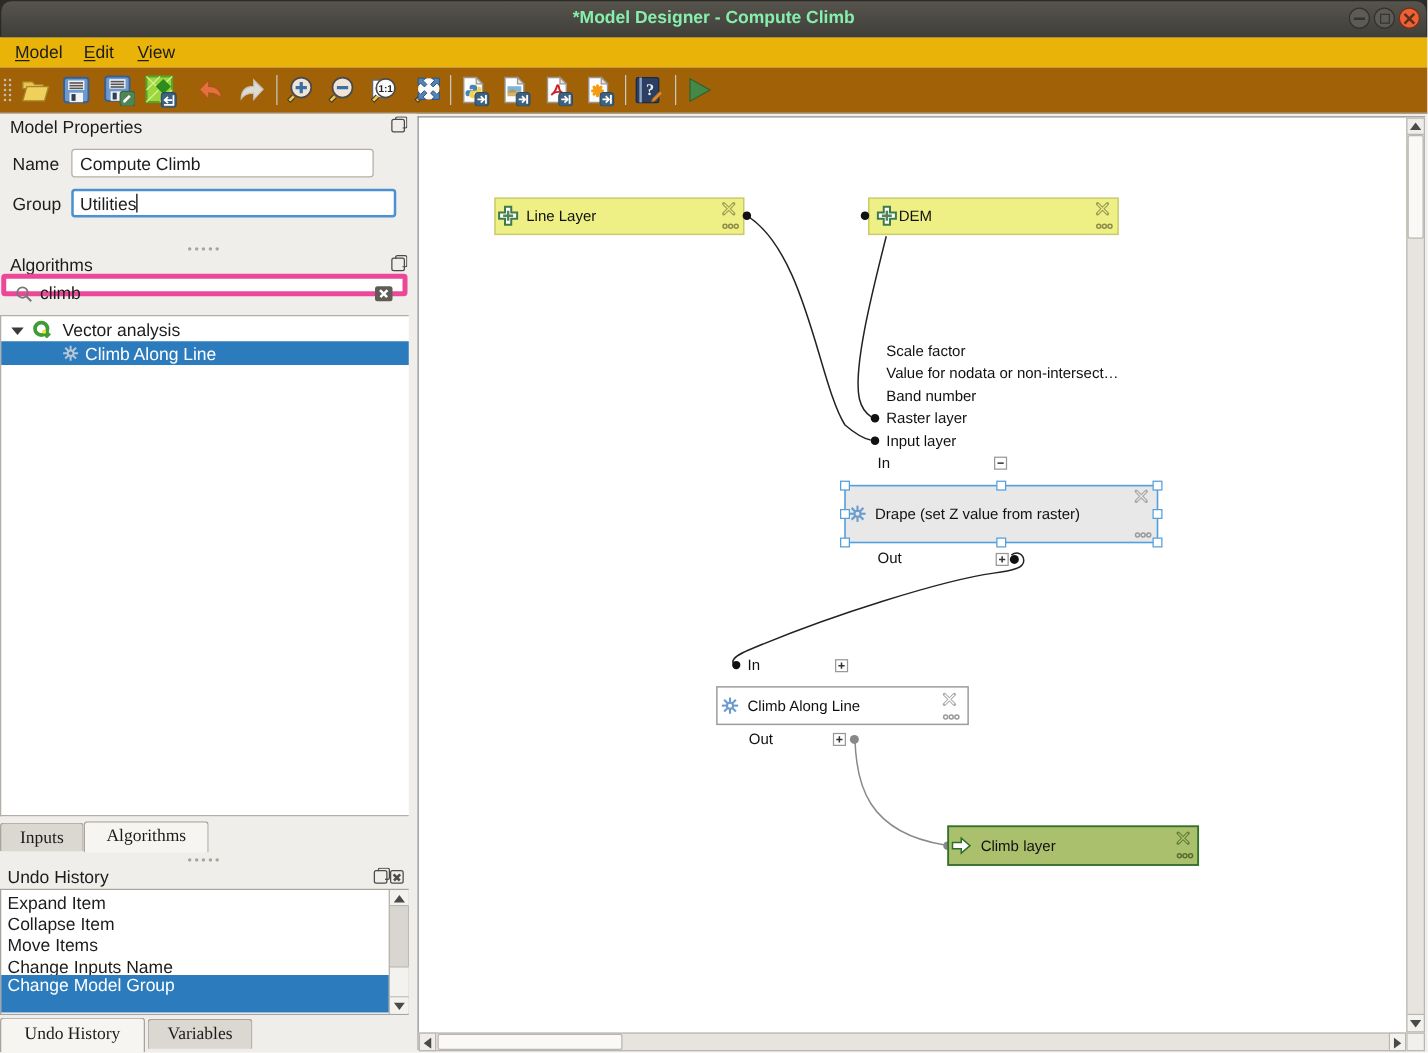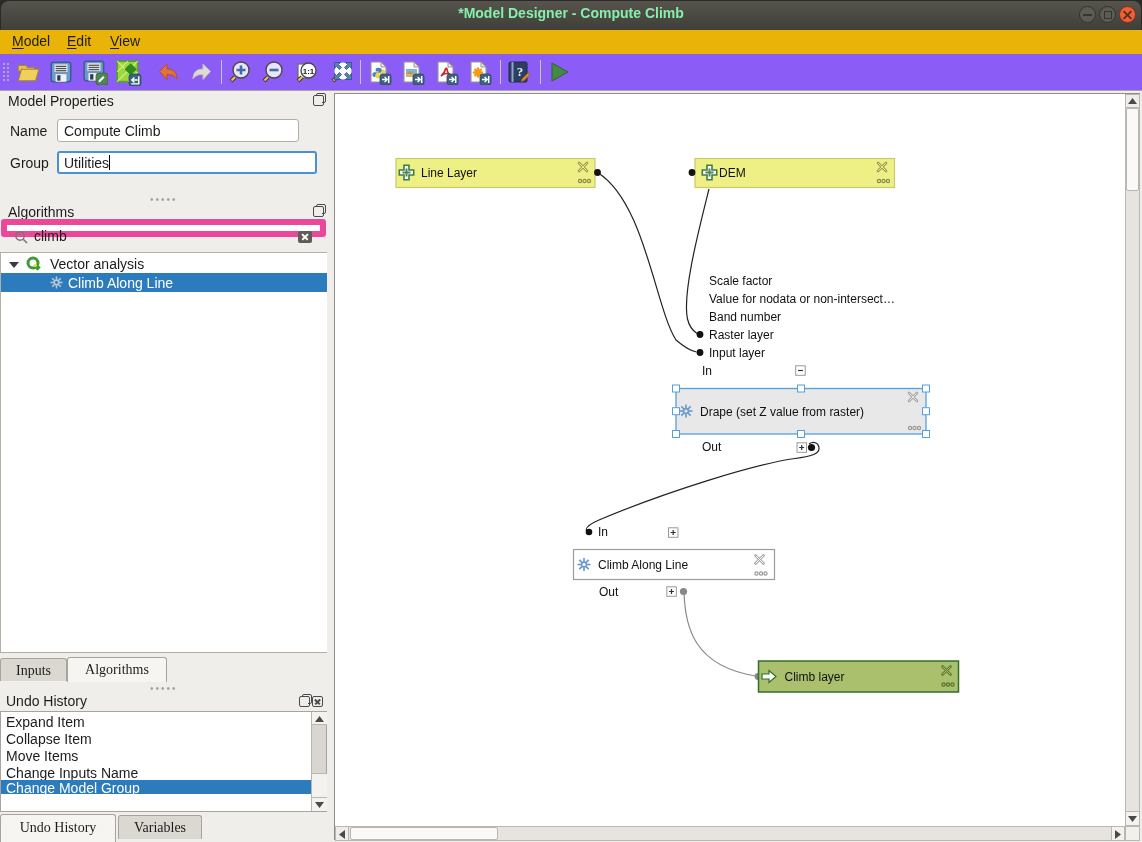--- a/index.html
+++ b/index.html
@@ -21,39 +21,39 @@
 #btn-close::before, #btn-close::after { content:""; position:absolute; left:2px; top:7px; width:11px; height:2px; background:#58301c; }
 #btn-close::before { transform:rotate(45deg); }
 #btn-close::after { transform:rotate(-45deg); }
 
 
 #menubar { position:absolute; left:0; top:30px; width:1142px; height:24px; background:#eab308; }
 .menu-item { position:absolute; top:3px; font-size:14px; color:#1c1c1c; }
 .menu-item u { text-decoration:underline; text-underline-offset:2px; }
 
 
-#toolbar { position:absolute; left:0; top:54px; width:1142px; height:37px; background:#8b5cf6; border-bottom:1px solid #aaa69f; }
+#toolbar { position:absolute; left:0; top:54px; width:1142px; height:37px; background:#a16207; border-bottom:1px solid #aaa69f; }
 .tbsep { position:absolute; top:6px; width:1px; height:24px; background:#c9c5bf; }
 .ticon { position:absolute; top:6px; }
 
 
 #dock { position:absolute; left:0; top:91px; width:333px; height:751px; background:#f0eeea; }
 .paneltitle { position:absolute; font-size:14px; color:#1c1c1c; }
 .float-ico { position:absolute; width:11px; height:11px; border:1px solid #4a4a4a; border-radius:2px; background:#f0eeea; }
 .float-ico::after { content:""; position:absolute; left:2px; top:-3px; width:8px; height:8px; border:1px solid #4a4a4a; border-radius:2px; clip-path:polygon(0 0,100% 0,100% 100%,60% 100%,60% 30%,0 30%); }
 .close-ico { position:absolute; width:11px; height:11px; border:1px solid #4a4a4a; border-radius:2px; background:#f0eeea; }
 .close-ico::before,.close-ico::after { content:""; position:absolute; left:1px; top:4px; width:7px; height:1.5px; background:#4a4a4a; }
 .close-ico::before { transform:rotate(45deg); }
 .close-ico::after { transform:rotate(-45deg); }
 .lbl { position:absolute; font-size:14px; color:#1c1c1c; }
 .tinput { position:absolute; background:#fff; border:1px solid #b4aea6; border-radius:3px; font-size:14px; color:#1c1c1c; padding-left:6px; display:flex; align-items:center; }
 .tinput.focus { border:2px solid #4a90d2; padding-left:5px; }
 .splitdots { position:absolute; color:#a8a49d; font-size:10px; letter-spacing:2px; }
 
-#searchbox { position:absolute; left:1px; top:128px; width:325px; height:18px; background:#fff; border:6px solid #ec4899; border-radius:3px; }
+#searchbox { position:absolute; left:1px; top:128px; width:325px; height:18px; background:#fff; border:4px solid #ec4899; border-radius:3px; }
 #searchtxt { position:absolute; left:27px; top:3px; font-size:14px; color:#1c1c1c; }
 #clearbtn { position:absolute; right:8px; top:6px; width:14px; height:12px; background:#5f5c55; border-radius:2px; }
 #clearbtn::before,#clearbtn::after { content:""; position:absolute; left:3px; top:5px; width:8px; height:1.6px; background:#fff; }
 #clearbtn::before { transform:rotate(45deg); }
 #clearbtn::after { transform:rotate(-45deg); }
 
 #treebox { position:absolute; left:0px; top:161px; width:327px; height:401px; background:#fff; border:1px solid #b4aea6; border-right:none; }
 .treerow { position:absolute; left:0; width:100%; height:19px; font-size:14px; color:#1c1c1c; }
 .selrow { background:#2c7cbd; color:#fff; }
 
@@ -294,21 +294,21 @@
   <div class="splitdots" style="left:150px; top:592px;">•••••</div>
 
   <div class="paneltitle" style="left:6px; top:602px;">Undo History</div>
   <div class="float-ico" style="left:299px; top:605px;"></div>
   <div class="close-ico" style="left:312px; top:605px;"></div>
   <div id="undolist">
     <div class="uitem" style="top:2px;">Expand Item</div>
     <div class="uitem" style="top:19px;">Collapse Item</div>
     <div class="uitem" style="top:36px;">Move Items</div>
     <div class="uitem" style="top:53px;">Change Inputs Name</div>
-    <div class="uitem selrow" style="top:68px; height:14px; color:#fff;">Change Model Group</div>
+    <div class="uitem selrow" style="top:68px; height:30px; color:#fff;">Change Model Group</div>
     <div id="uscroll">
       <div style="position:absolute;left:0;top:0;width:15px;height:12.5px;background:#f4f2ef;border-bottom:1px solid #bab6b0;"></div>
       <svg style="position:absolute;left:3px;top:3.5px;" width="9" height="7">
           <polygon points="0,6 9,6 4.5,0" fill="#4a4a4a"></polygon>
         </svg>
       <div style="position:absolute;left:0;top:60.5px;width:15px;height:25.5px;background:#f4f2ef;border-top:1px solid #bab6b0;border-bottom:1px solid #bab6b0;"></div>
       <div style="position:absolute;left:0;top:86px;width:15px;height:13px;background:#f4f2ef;"></div>
       <svg style="position:absolute;left:3px;top:90px;" width="9" height="7">
           <polygon points="0,0 9,0 4.5,6" fill="#4a4a4a"></polygon>
         </svg>

